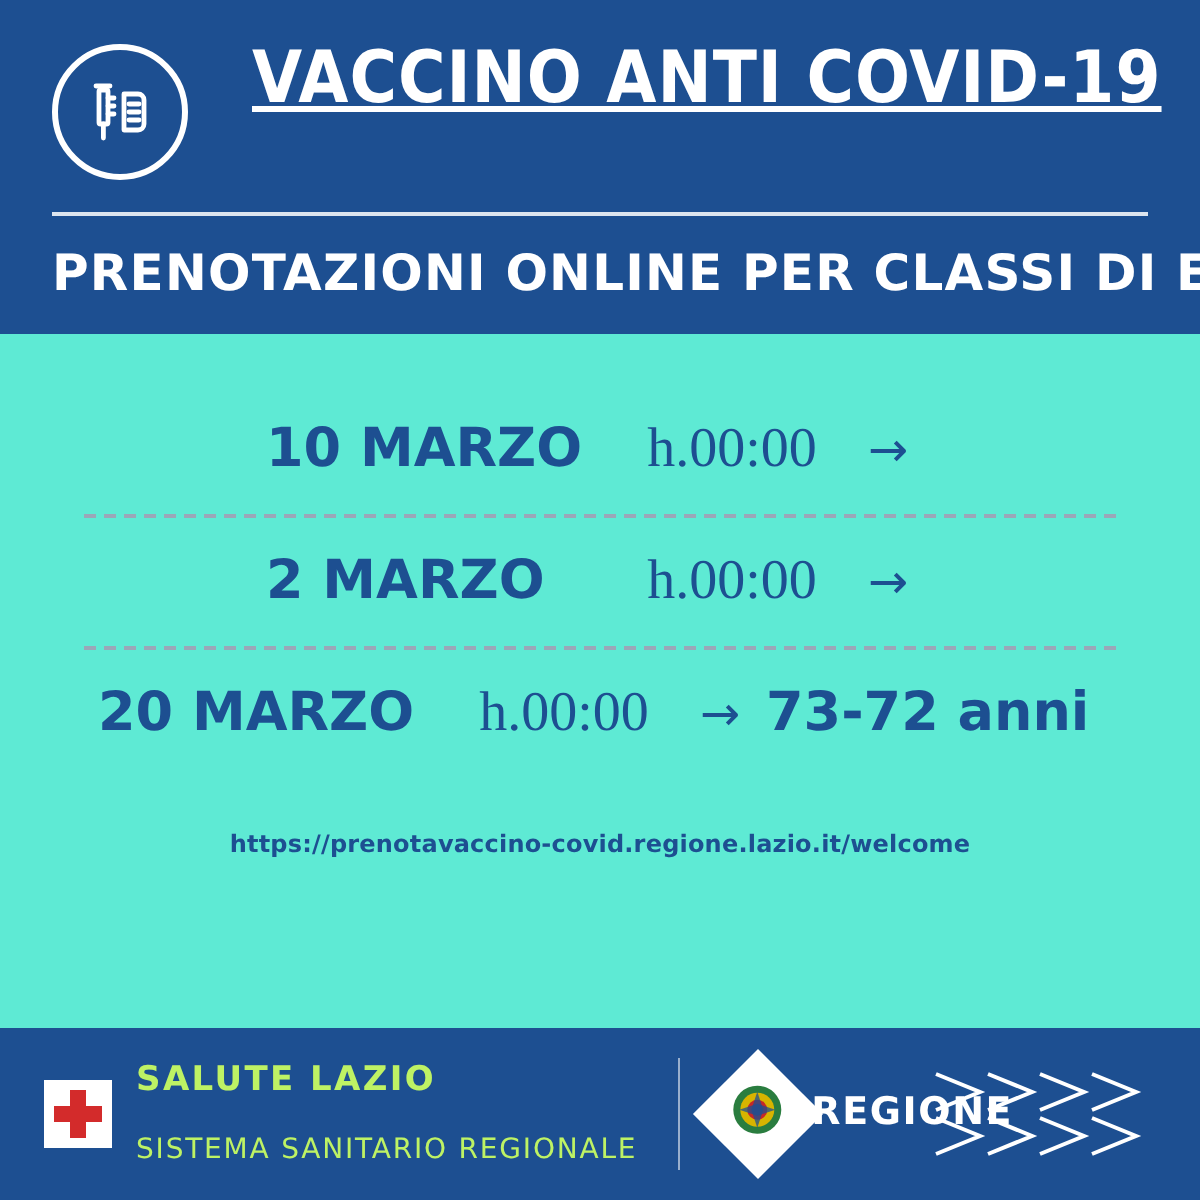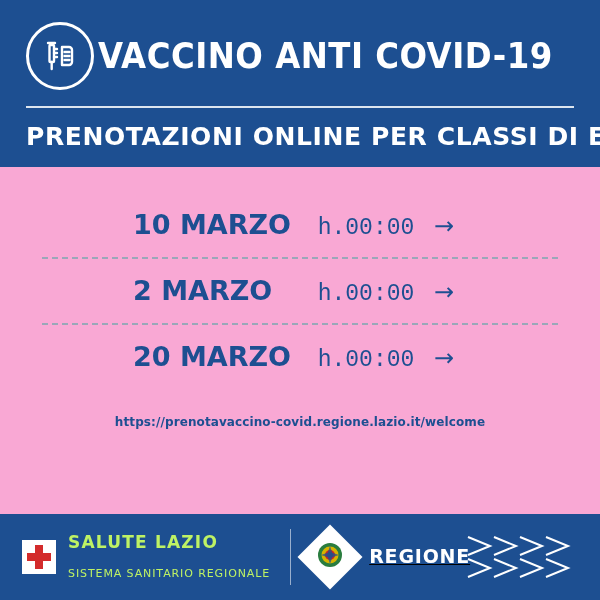--- a/index.html
+++ b/index.html
@@ -25,22 +25,23 @@
 
   
   .header {
     background: #1d4f91;
     color: #ffffff;
     padding: 22px 26px 16px 26px;
     box-sizing: border-box;
   }
   .header-top {
     display: flex;
-    align-items: center;
-    gap: 4px;
+    align-items: flex-start;
+    gap: 32px;
+    text-decoration: underline;
   }
   .vaccine-badge {
     flex: 0 0 auto;
     width: 62px;
     height: 62px;
     border: 3px solid #ffffff;
     border-radius: 50%;
     display: flex;
     align-items: center;
     justify-content: center;
@@ -67,21 +68,21 @@
     font-weight: bold;
     letter-spacing: 0.6px;
     text-align: center;
     font-family: "DejaVu Sans", sans-serif;
     white-space: nowrap;
   }
 
   
   .content {
     flex: 1 1 auto;
-    background: #f9a8d4;
+    background: #5eead4;
     padding: 26px 42px 10px 42px;
     box-sizing: border-box;
   }
   .rows {
     display: flex;
     flex-direction: column;
   }
   .row {
     display: flex;
     align-items: baseline;
@@ -91,23 +92,23 @@
     white-space: nowrap;
   }
   .row .date {
     font-size: 27px;
     font-weight: bold;
     font-family: "DejaVu Sans", sans-serif;
     width: 178px;
     text-align: left;
   }
   .row .hour {
-    font-size: 23px;
+    font-size: 28px;
     font-weight: normal;
-    font-family: Liberation Mono, monospace;
+    font-family: Liberation Serif, serif;
     width: 110px;
     text-align: center;
   }
   .row .arrow {
     font-size: 24px;
     width: 46px;
     text-align: center;
     font-family: "DejaVu Sans", sans-serif;
   }
   .row .ages {
@@ -178,38 +179,37 @@
     color: #bef264;
     line-height: 1.15;
   }
   .salute-title {
     font-size: 17px;
     font-weight: bold;
     letter-spacing: 1.2px;
     font-family: "DejaVu Sans", sans-serif;
   }
   .salute-sub {
-    font-size: 11px;
+    font-size: 14px;
     letter-spacing: 0.9px;
     margin-top: 16px;
     font-family: "DejaVu Sans", sans-serif;
   }
   .footer-sep {
     width: 1px;
     height: 56px;
     background: rgba(255,255,255,0.55);
     margin: 0 16px 0 0;
   }
   .footer-right {
     display: flex;
     align-items: center;
-    gap: 16px;
+    gap: 4px;
     flex: 1 1 auto;
     position: relative;
-    text-decoration: underline;
   }
   .lazio-emblem {
     width: 46px;
     height: 46px;
     flex: 0 0 auto;
     position: relative;
     background: #ffffff;
     transform: rotate(45deg);
     display: flex;
     align-items: center;
@@ -281,20 +281,21 @@
         <span class="hour">h.00:00</span>
         <span class="arrow">→</span>
       </div>
 
       <hr class="divider">
 
       <div class="row">
         <span class="date">20 MARZO</span>
         <span class="hour">h.00:00</span>
         <span class="arrow">→</span>
+        <span class="ages">73-72 anni</span>
       </div>
 
     </div>
 
     <div class="url">https://prenotavaccino-covid.regione.lazio.it/welcome</div>
   </div>
 
   <div class="footer">
     <div class="footer-left">
       <div class="cross-mark"></div>

